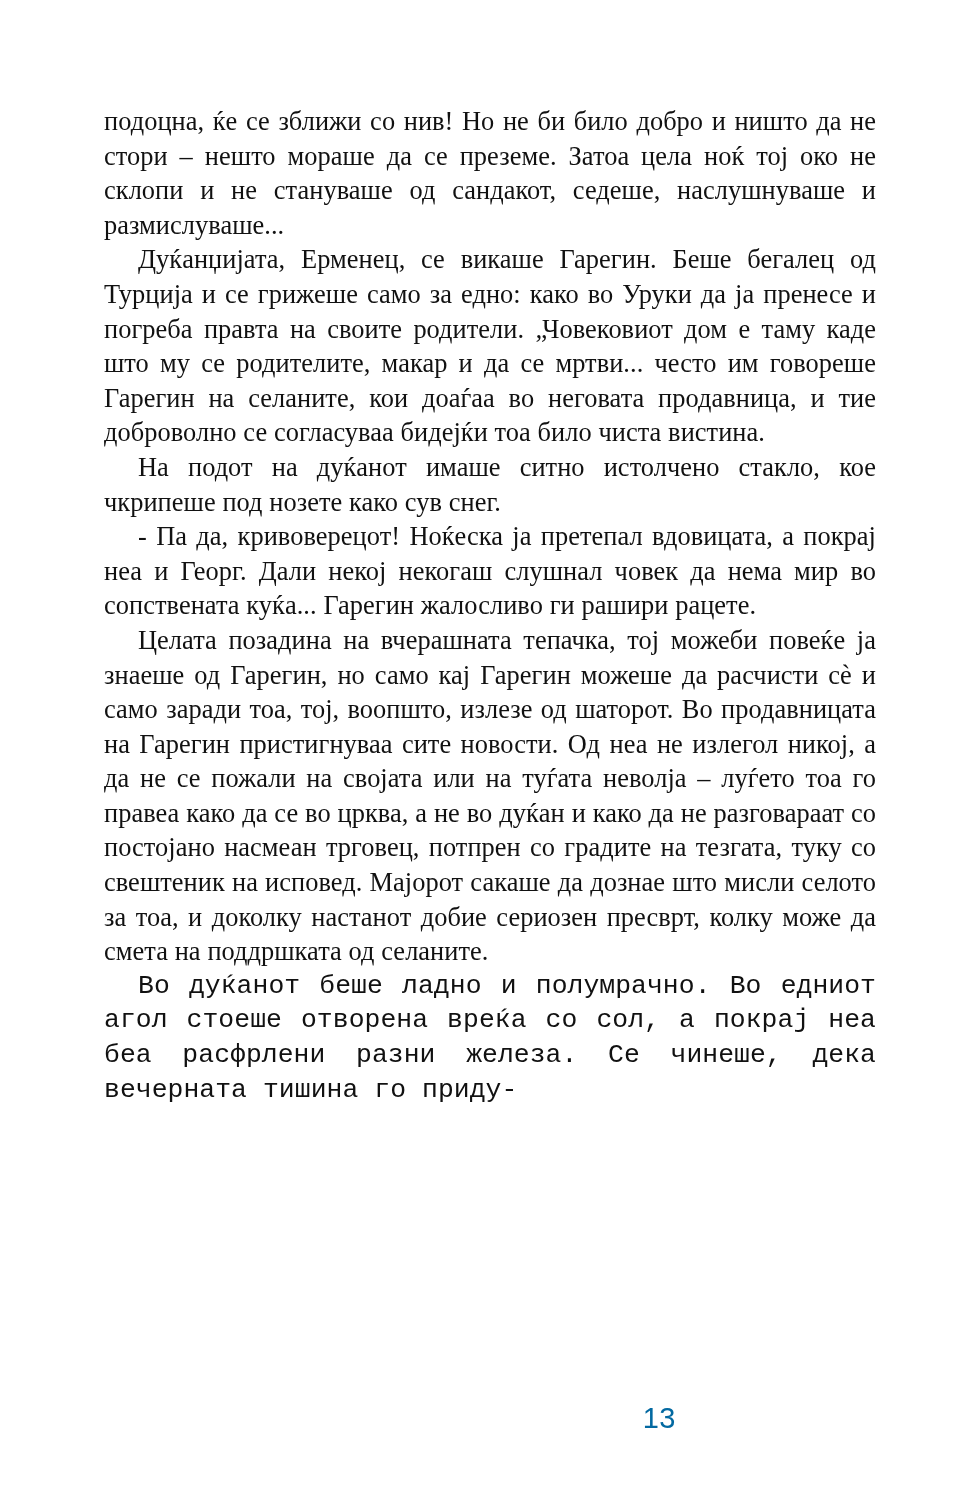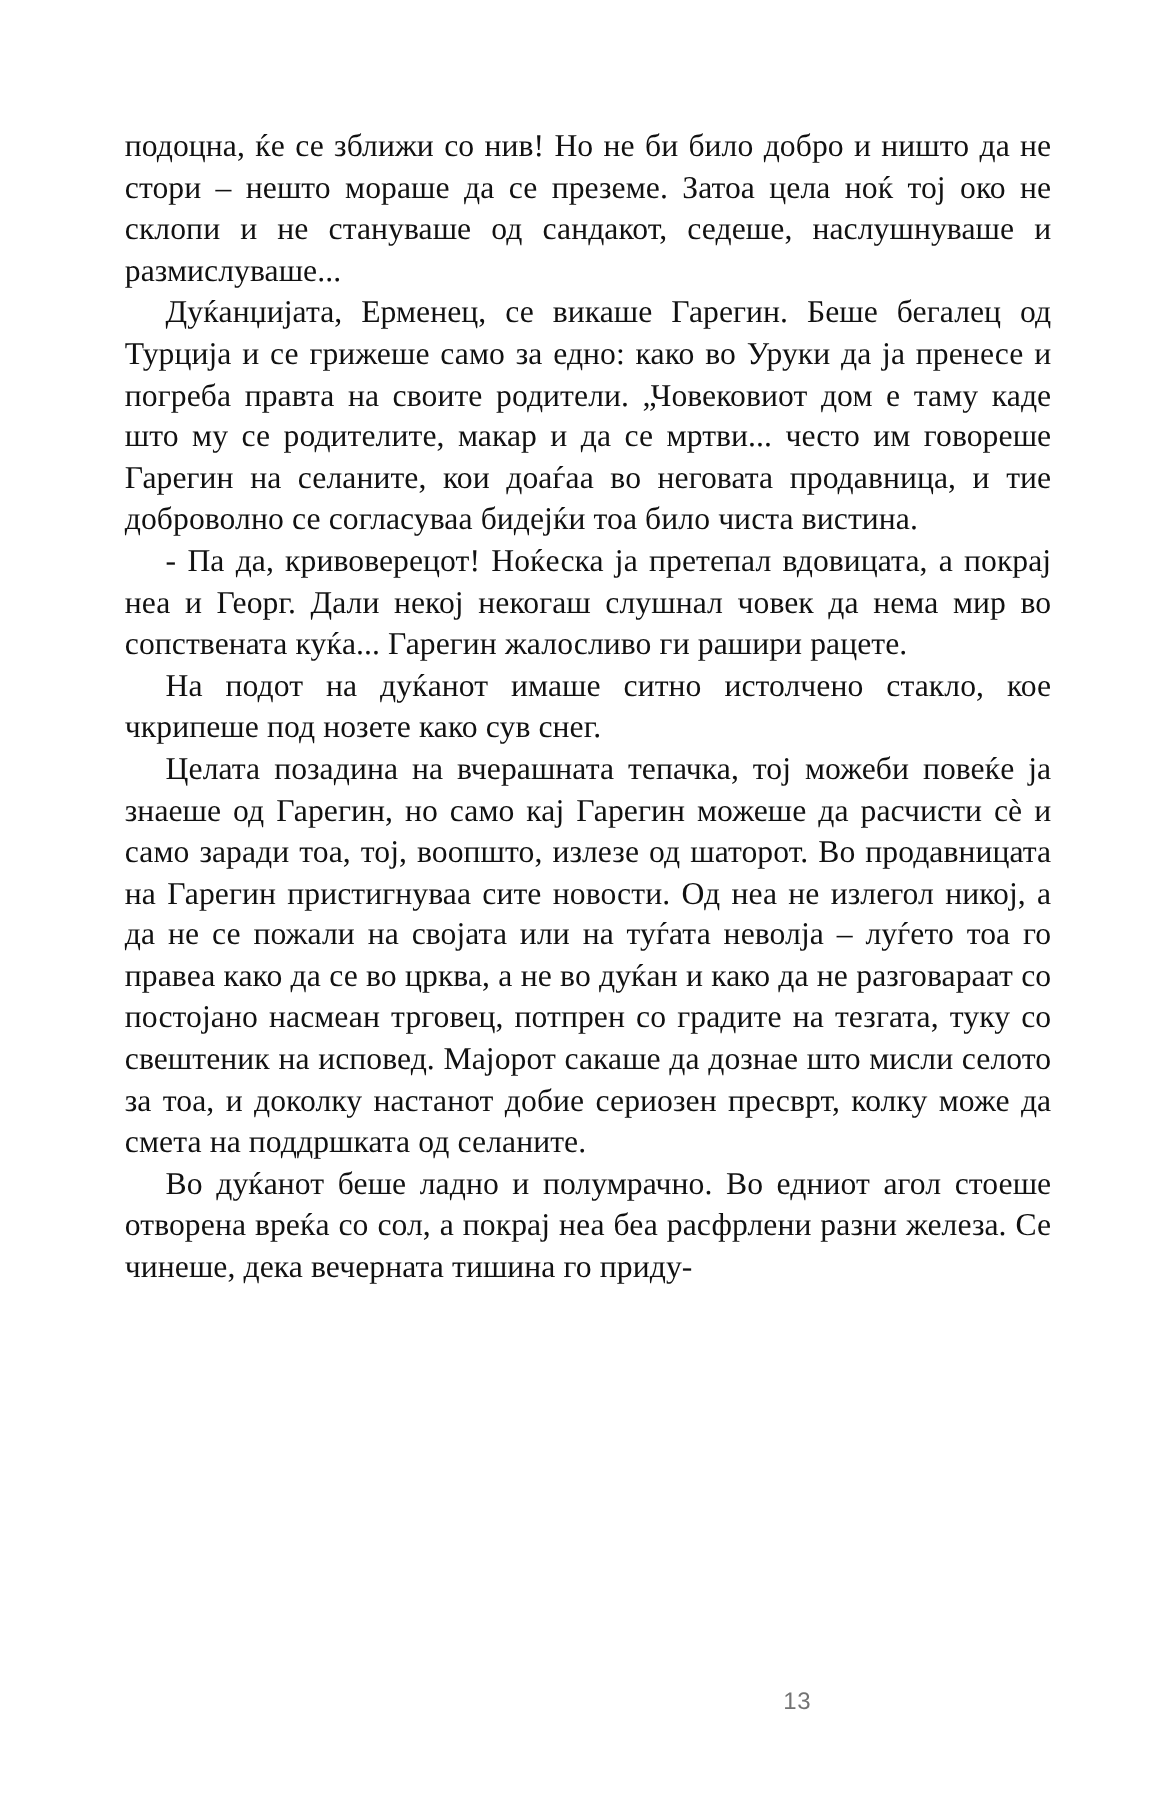--- a/index.html
+++ b/index.html
@@ -40,48 +40,49 @@
     text-indent: 34px;
     hyphens: none;
     -webkit-hyphens: none;
     word-spacing: 0.1px;
     letter-spacing: 0.05px;
   }
 
   
   .para:last-child {
     text-align: justify;
+    font-family: Liberation Mono, monospace;
   }
 
   .para.no-indent {
     text-indent: 0;
   }
 
   .page-number {
     position: absolute;
     right: 100px;
     top: 1404px;
     width: 120px;
     text-align: right;
     font-family: "Liberation Sans", "DejaVu Sans", sans-serif;
-    font-size: 20px;
+    font-size: 29px;
     line-height: 28px;
-    color: #737373;
+    color: #0369a1;
     letter-spacing: 0.5px;
   }
 </style>
 </head>
 <body>
 
 <div class="page">
 
   <div class="text-block">
     <p class="para no-indent">подоцна, ќе се зближи со нив! Но не би било добро и ништо да не стори – нешто мораше да се преземе. Затоа цела ноќ тој око не склопи и не стануваше од сандакот, седеше, наслушнуваше и размислуваше...</p>
     <p class="para">Дуќанџијата, Ерменец, се викаше Гарегин. Беше бегалец од Турција и се грижеше само за едно: како во Уруки да ја пренесе и погреба правта на своите родители. „Човековиот дом е таму каде што му се родителите, макар и да се мртви... често им говореше Гарегин на селаните, кои доаѓаа во неговата продавница, и тие доброволно се согласуваа бидејќи тоа било чиста вистина.</p>
+    <p class="para">На подот на дуќанот имаше ситно истолчено стакло, кое чкрипеше под нозете како сув снег.</p>
     <p class="para">- Па да, кривоверецот! Ноќеска ја претепал вдовицата, а покрај неа и Георг. Дали некој некогаш слушнал човек да нема мир во сопствената куќа... Гарегин жалосливо ги рашири рацете.</p>
-    <p class="para">На подот на дуќанот имаше ситно истолчено стакло, кое чкрипеше под нозете како сув снег.</p>
     <p class="para">Целата позадина на вчерашната тепачка, тој можеби повеќе ја знаеше од Гарегин, но само кај Гарегин можеше да расчисти сѐ и само заради тоа, тој, воопшто, излезе од шаторот. Во продавницата на Гарегин пристигнуваа сите новости. Од неа не излегол никој, а да не се пожали на својата или на туѓата неволја – луѓето тоа го правеа како да се во црква, а не во дуќан и како да не разговараат со постојано насмеан трговец, потпрен со градите на тезгата, туку со свештеник на исповед. Мајорот сакаше да дознае што мисли селото за тоа, и доколку настанот добие сериозен пресврт, колку може да смета на поддршката од селаните.</p>
     <p class="para">Во дуќанот беше ладно и полумрачно. Во едниот агол стоеше отворена вреќа со сол, а покрај неа беа расфрлени разни железа. Се чинеше, дека вечерната тишина го приду-</p>
   </div>
 
   <div class="page-number">13</div>
 
 </div>
 
 </body></html>

